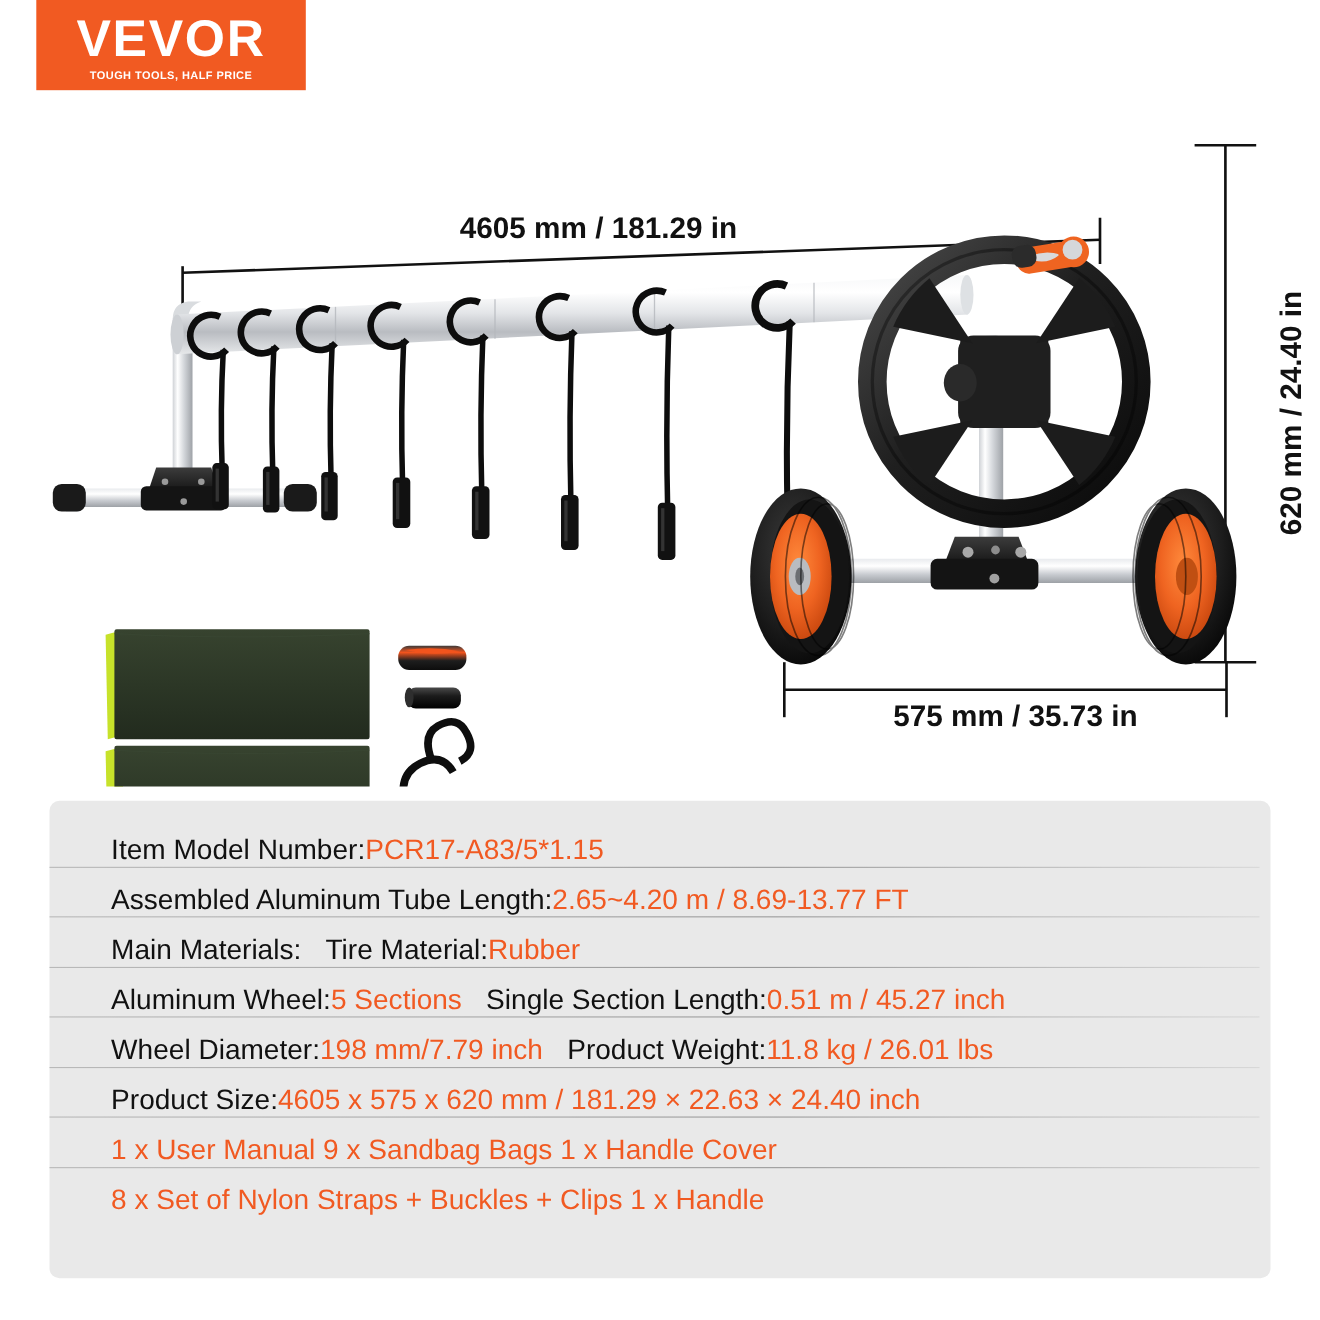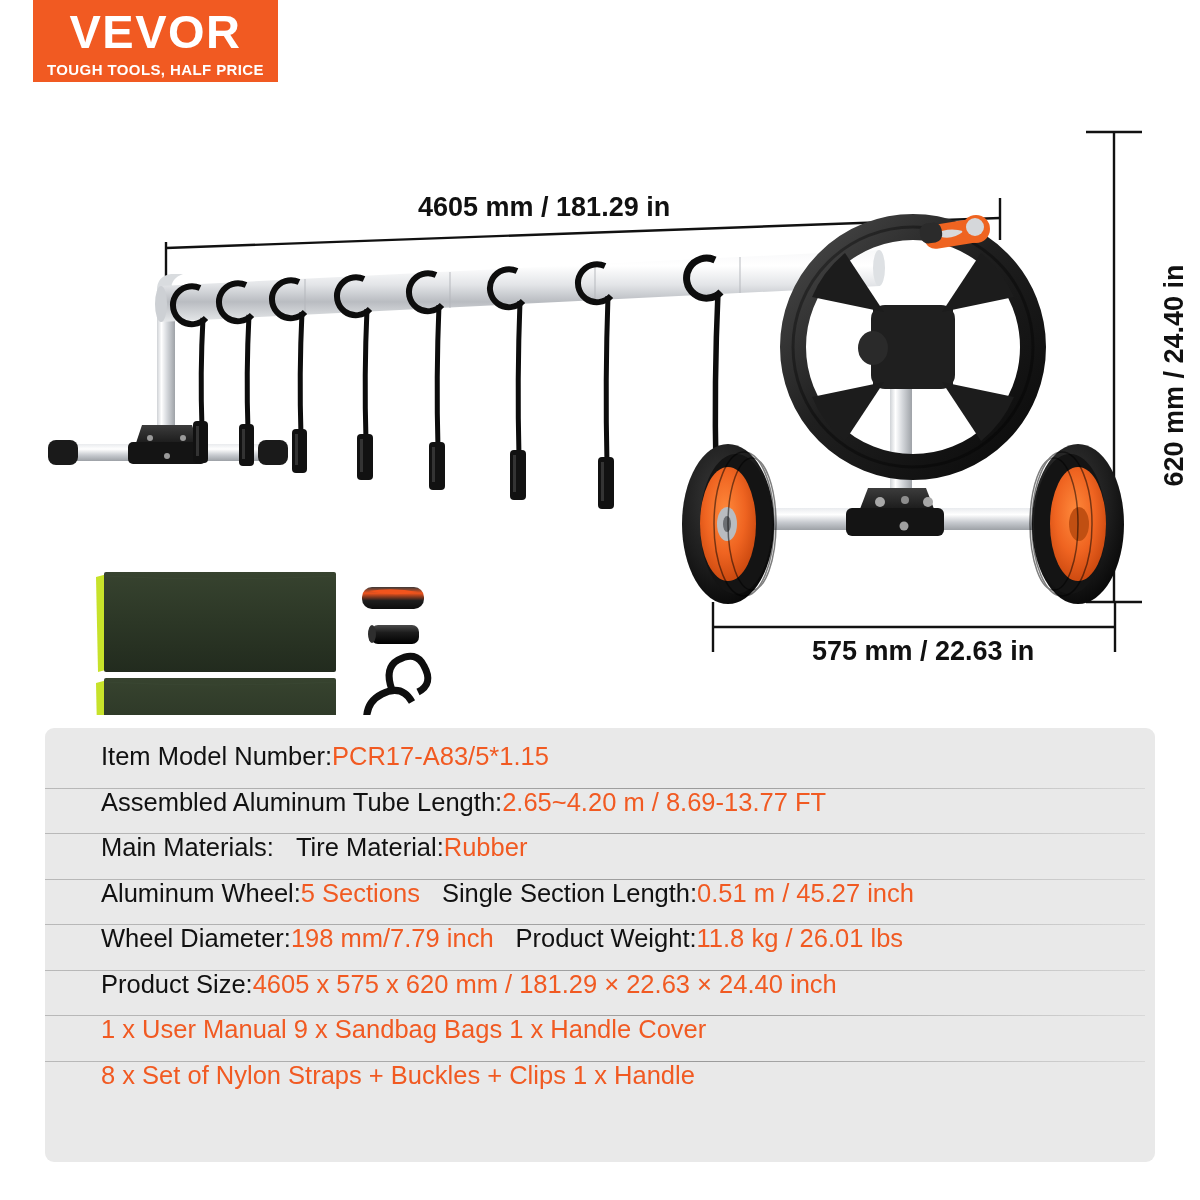--- a/index.html
+++ b/index.html
@@ -33,21 +33,21 @@
   #brand-wordmark {
     color: #ffffff;
     font-size: 47px;
     font-weight: bold;
     letter-spacing: 1.5px;
     line-height: 1;
     font-family: "Liberation Sans", sans-serif;
   }
   #brand-tagline {
     color: #ffffff;
-    font-size: 15px;
+    font-size: 10px;
     font-weight: bold;
     letter-spacing: 0.4px;
     margin-top: 6px;
     font-family: "Liberation Sans", sans-serif;
   }
 
   
   #product-illustration {
     position: absolute;
     left: 0;
@@ -92,21 +92,21 @@
     height: 434px;
     background: #e9e9e9;
     border-radius: 9px;
     box-sizing: border-box;
     padding: 14px 0 14px 0;
   }
   .spec-row {
     position: relative;
     height: 45.5px;
     display: flex;
-    align-items: flex-start;
+    align-items: flex-end;
     padding-left: 56px;
     box-sizing: border-box;
     font-size: 25.5px;
     font-family: "Liberation Sans", sans-serif;
     color: #111111;
     white-space: nowrap;
   }
   .spec-row + .spec-row::before {
     content: "";
     position: absolute;
@@ -395,21 +395,21 @@
       <rect x="394" y="672" width="12" height="24" rx="3"></rect>
       <rect x="409" y="668" width="12" height="26" rx="3"></rect>
       <rect x="424" y="664" width="12" height="24" rx="3"></rect>
       <rect x="438" y="660" width="11" height="22" rx="3"></rect>
     </g>
   </g>
 </svg>
 </div>
 
 <div class="dim-label" id="dim-length-label">4605 mm / 181.29 in</div>
-<div class="dim-label" id="dim-width-label">575 mm / 22.63 in</div>
+<div class="dim-label" id="dim-width-label">575 mm / 35.73 in</div>
 <div class="dim-label" id="dim-height-label">620 mm / 24.40 in</div>
 
 <div id="spec-table">
   <div class="spec-row">
     <span class="spec-label">Item Model Number: </span>
       <span class="spec-value">PCR17-A83/5*1.15</span>
   </div>
   <div class="spec-row">
     <span class="spec-label">Assembled Aluminum Tube Length: </span>
       <span class="spec-value">2.65~4.20 m / 8.69-13.77 FT</span>

